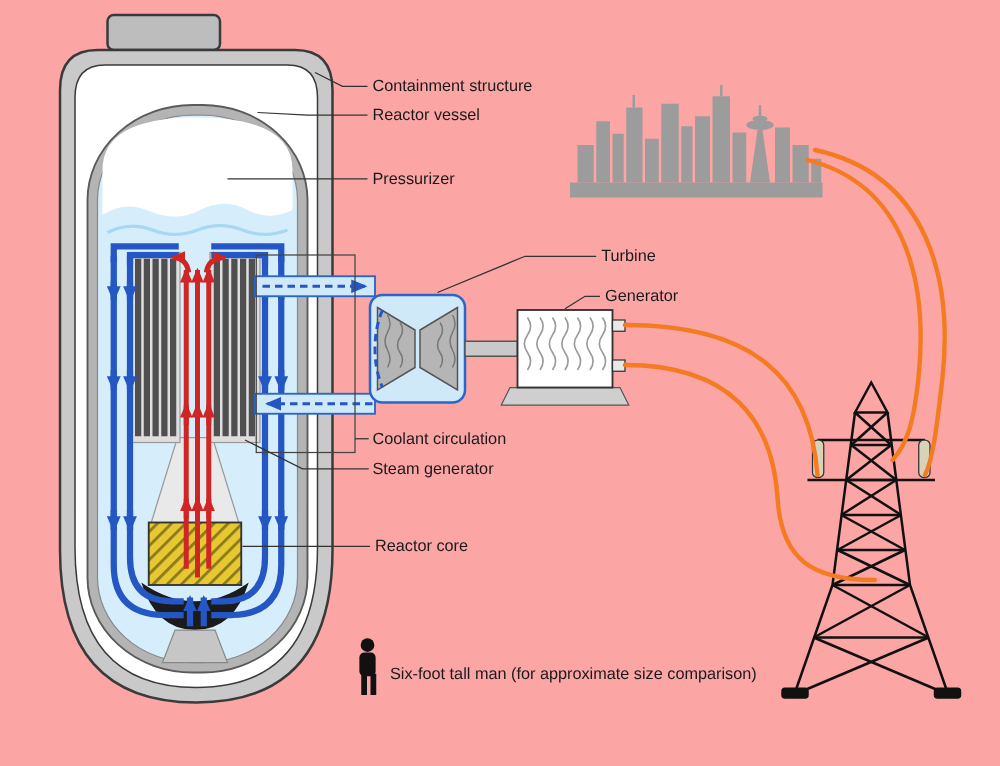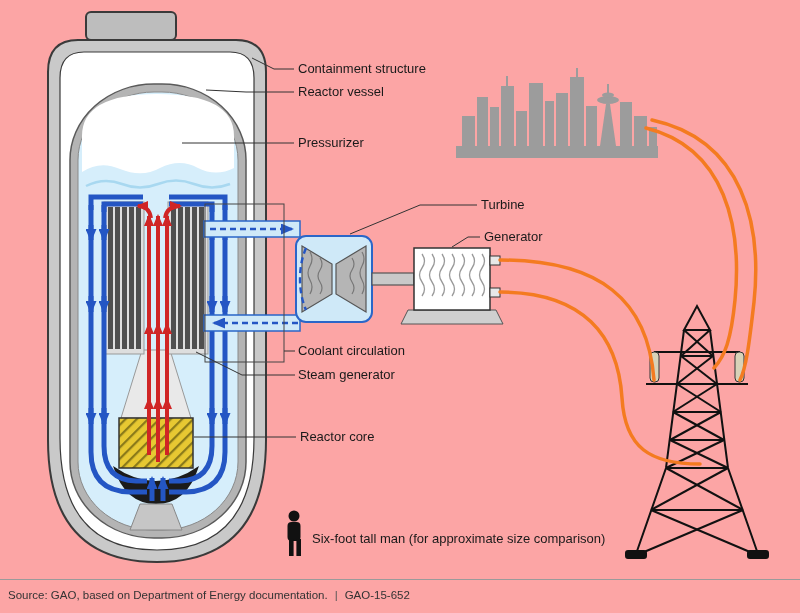--- a/index.html
+++ b/index.html
@@ -236,16 +236,13 @@
 
   <g fill="#111">
     <circle cx="294" cy="516" r="5.5"></circle>
     <rect x="287.5" y="522" width="13" height="19" rx="4"></rect>
     <rect x="289" y="539" width="4.6" height="17"></rect>
     <rect x="296.4" y="539" width="4.6" height="17"></rect>
   </g>
   <text x="312" y="543">Six-foot tall man (for approximate size comparison)</text>
 </svg>
 
-<div class="footer">
-  <span>Source: GAO, based on Department of Energy documentation.</span><span class="sep">|</span><span>GAO-15-652</span>
 </div>
-</div>
 
 </body></html>

